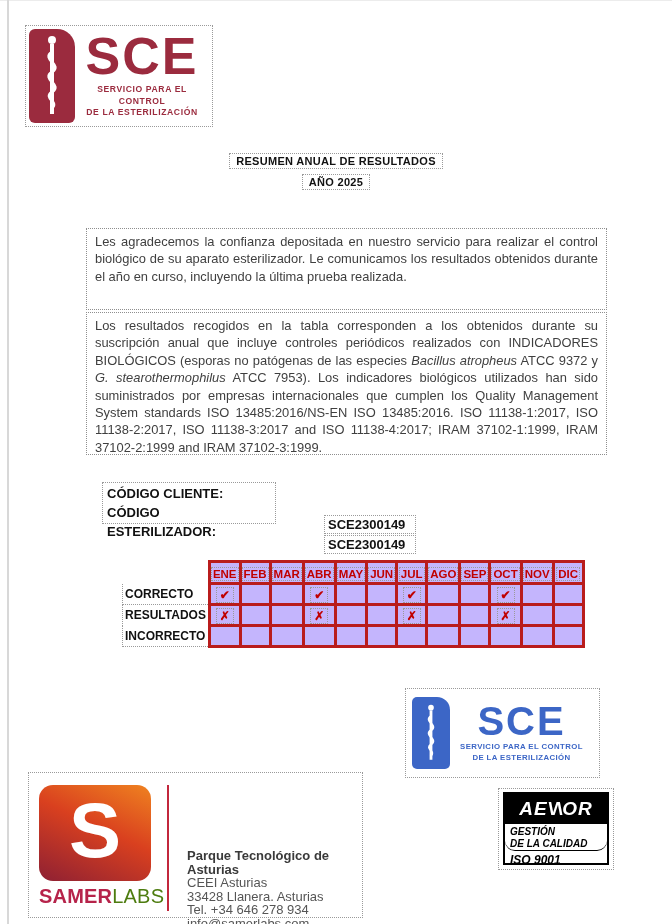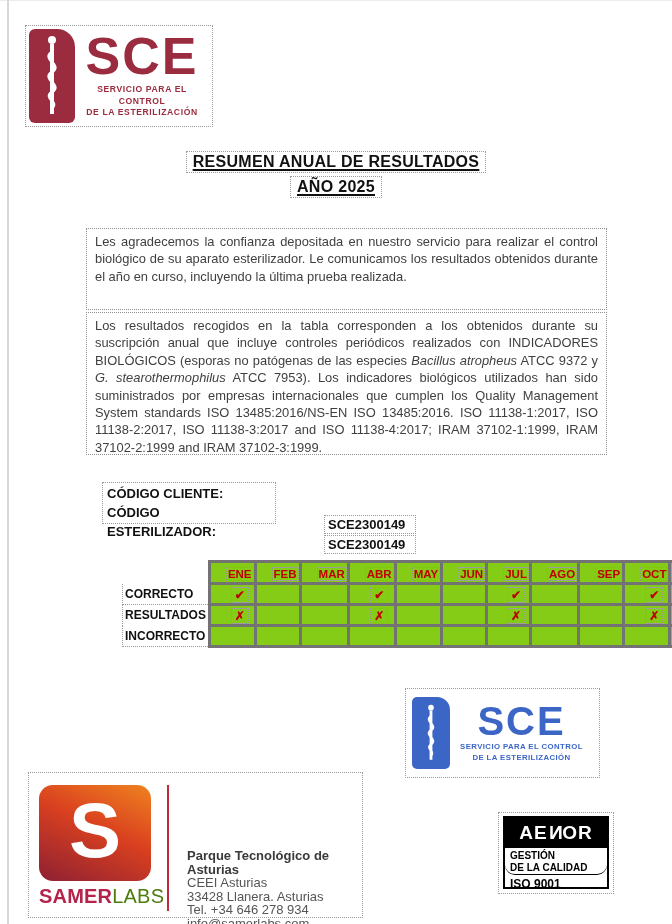--- a/index.html
+++ b/index.html
@@ -16,21 +16,21 @@
     border:1px dotted #9a9a9a; background:#fff; display:flex; align-items:stretch; padding:3px; }
   .sce-rect { width:46px; background:#9b2b3e; border-radius:6px 18px 6px 6px;
     display:flex; align-items:center; justify-content:center; color:#fff; }
   .hdr-logo .txt { flex:1; display:flex; flex-direction:column; align-items:center; justify-content:center; }
   .sce-word { color:#9b2b3e; font-size:52px; font-weight:700; line-height:0.9; letter-spacing:2px; }
   .sce-tag { color:#9b2b3e; font-size:8.6px; font-weight:700; letter-spacing:0.6px; text-align:center; line-height:1.35; margin-top:4px; }
 
   
   .title-wrap { position:absolute; left:0; top:151px; width:672px; text-align:center; }
   .title-line { display:inline-block; border:1px dotted #9a9a9a; padding:1px 6px;
-    font-size:16px; font-weight:800; color:#111; text-decoration:underline;
+    font-size:11px; font-weight:800; color:#111; 
     text-decoration-thickness:2px; text-underline-offset:2px; letter-spacing:0.3px; }
   .title-line2 { margin-top:3px; }
 
   
   .para { position:absolute; left:86px; width:521px; border:1px dotted #8e8e8e;
     font-size:12.9px; line-height:17.4px; color:#3f3f3f; text-align:justify;
     padding:4px 8px; overflow:hidden; }
   .para-1 { top:228px; height:82px; }
   .para-2 { top:312px; height:143px; }
   .ital { font-style:italic; }
@@ -40,21 +40,21 @@
     border:1px dotted #9a9a9a; padding:1px 4px; }
   .codes-labels div { font-size:13px; font-weight:800; color:#111; line-height:19px; }
   .code-value { position:absolute; left:324px; width:92px; height:19px; border:1px dotted #9a9a9a;
     font-size:13px; font-weight:800; color:#111; line-height:17px; padding:0 3px;margin-top:32px; }
   .code-value.v1 { top:483px; }
   .code-value.v2 { top:503px; }
 
   
   .results-table { position:absolute; left:122px; top:560px; border-collapse:collapse; table-layout:fixed; }
   .results-table td { height:20px; text-align:center; vertical-align:middle; }
-  .results-table td.cell { border:3px solid #737373; width:30px; background:#84cc16;padding-left:15px; }
+  .results-table td.cell { border:3px solid #b91c1c; width:30px; background:#c4b5fd; }
   .results-table td.lblcol { width:80px; border:none; text-align:left; }
   .results-table tr.hdr td { height:22px; }
   .month-chip { display:inline-block; border:1px dotted #9a9a9a; padding:0 1px;
     color:#c00000; font-weight:800; font-size:11.5px; letter-spacing:0; }
   .row-label { display:block; font-size:12px; font-weight:800; color:#111; padding:0 2px; }
   td.lbl-r1 { border-left:1px dotted #9a9a9a !important; border-right:1px dotted #9a9a9a !important; border-top:1px dotted #9a9a9a !important; }
   td.lbl-r2 { border-left:1px dotted #9a9a9a !important; border-right:1px dotted #9a9a9a !important; }
   td.lbl-r3 { border-left:1px dotted #9a9a9a !important; border-right:1px dotted #9a9a9a !important; border-bottom:1px dotted #9a9a9a !important; }
   .mark { display:inline-block; font-size:12px; font-weight:800; color:#c00000; line-height:14px; min-width:6px; }
   .mark:not(:empty) { border:1px dotted #9a9a9a; padding:0 3px; }
@@ -77,22 +77,22 @@
   .samer-logo .sglyph { color:#fff; font-size:78px; font-weight:800; line-height:1; transform:translateY(-3px); }
   .samer-name { position:absolute; left:10px; top:112px; width:116px; text-align:center;
     font-size:20px; letter-spacing:0.2px; white-space:nowrap; }
   .samer-name .b { color:#b6234a; font-weight:800; }
   .samer-name .l { color:#4d7c0f; font-weight:400; }
   .samer-divider { position:absolute; left:138px; top:12px; width:2px; height:126px; background:#c2273c; }
   .samer-addr { position:absolute; left:158px; top:56px; font-size:13px; line-height:13.5px; color:#555;margin-top:20px; }
   .samer-addr .first { font-weight:800; color:#3a3a3a; }
 
   
-  .aenor-box { position:absolute; left:498px; top:812px; width:116px; height:82px;
-    border:1px dotted #9a9a9a; padding:3px 4px; background:#fff; }
+  .aenor-box { position:absolute; left:498px; top:788px; width:116px; height:82px;
+    border:1px dotted #9a9a9a; padding:3px 4px; background:#fff;font-style:italic; }
   .aenor-inner { width:106px; height:73px; border:2px solid #000; background:#fff; }
   .aenor-bar { height:30px; background:#000; color:#fff; display:flex; align-items:center; justify-content:center;
     font-size:19px; font-weight:800; letter-spacing:1px; }
   .aenor-bar .flip { display:inline-block; transform:scaleX(-1); }
   .aenor-cert { padding:2px 0 1px 5px; font-size:10px; font-weight:800; color:#000; line-height:11.5px;
     border-bottom:1.5px solid #000;border-radius:10px; }
   .aenor-iso { padding:2px 0 0 5px; font-size:12px; font-weight:700; color:#000; }
 
   .staff-svg { display:block; }
 </style>

